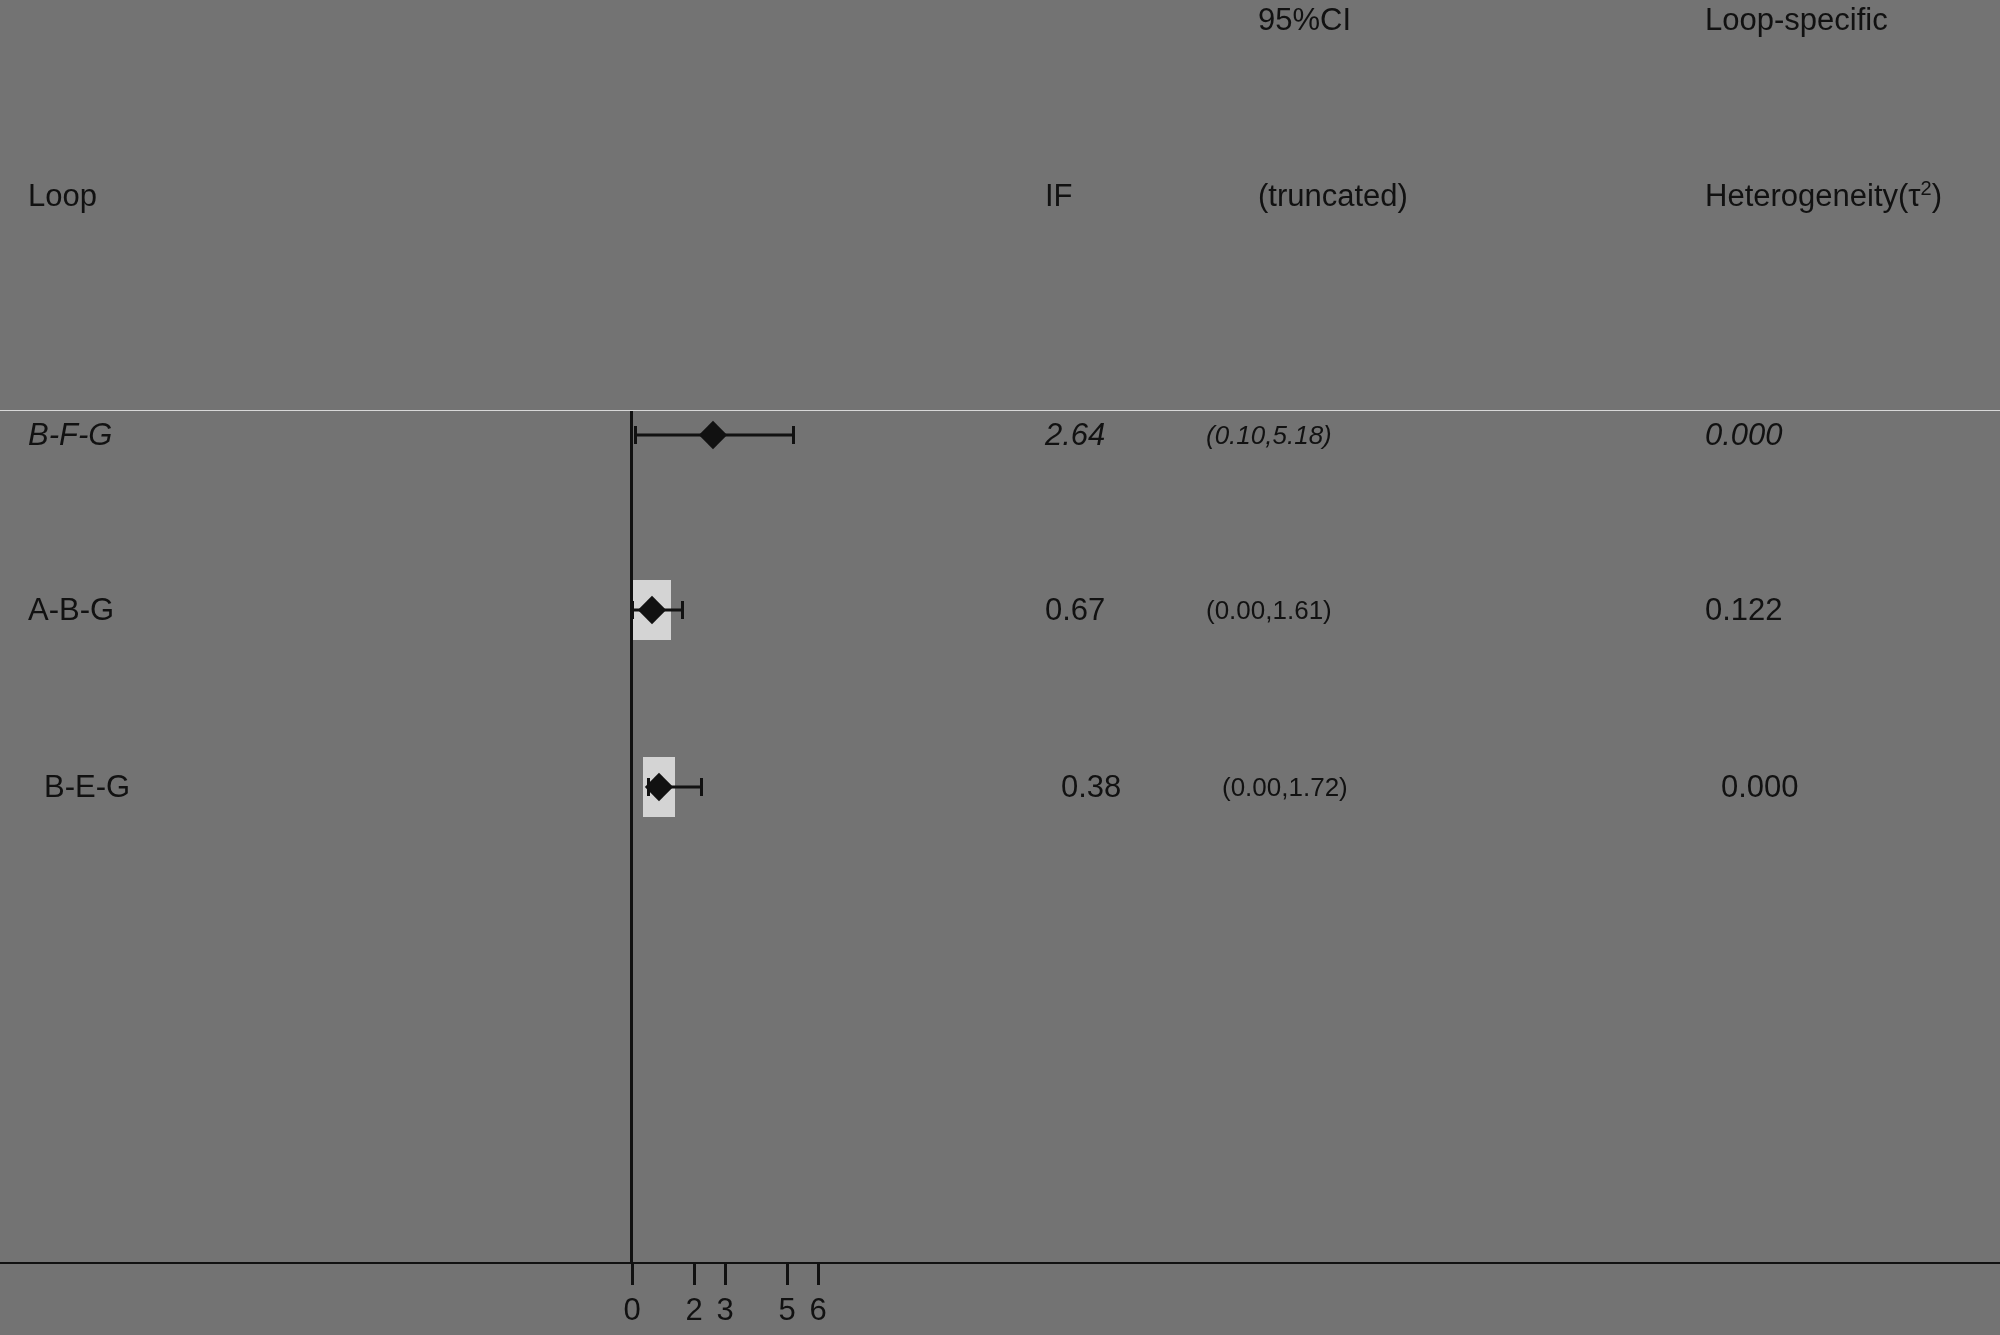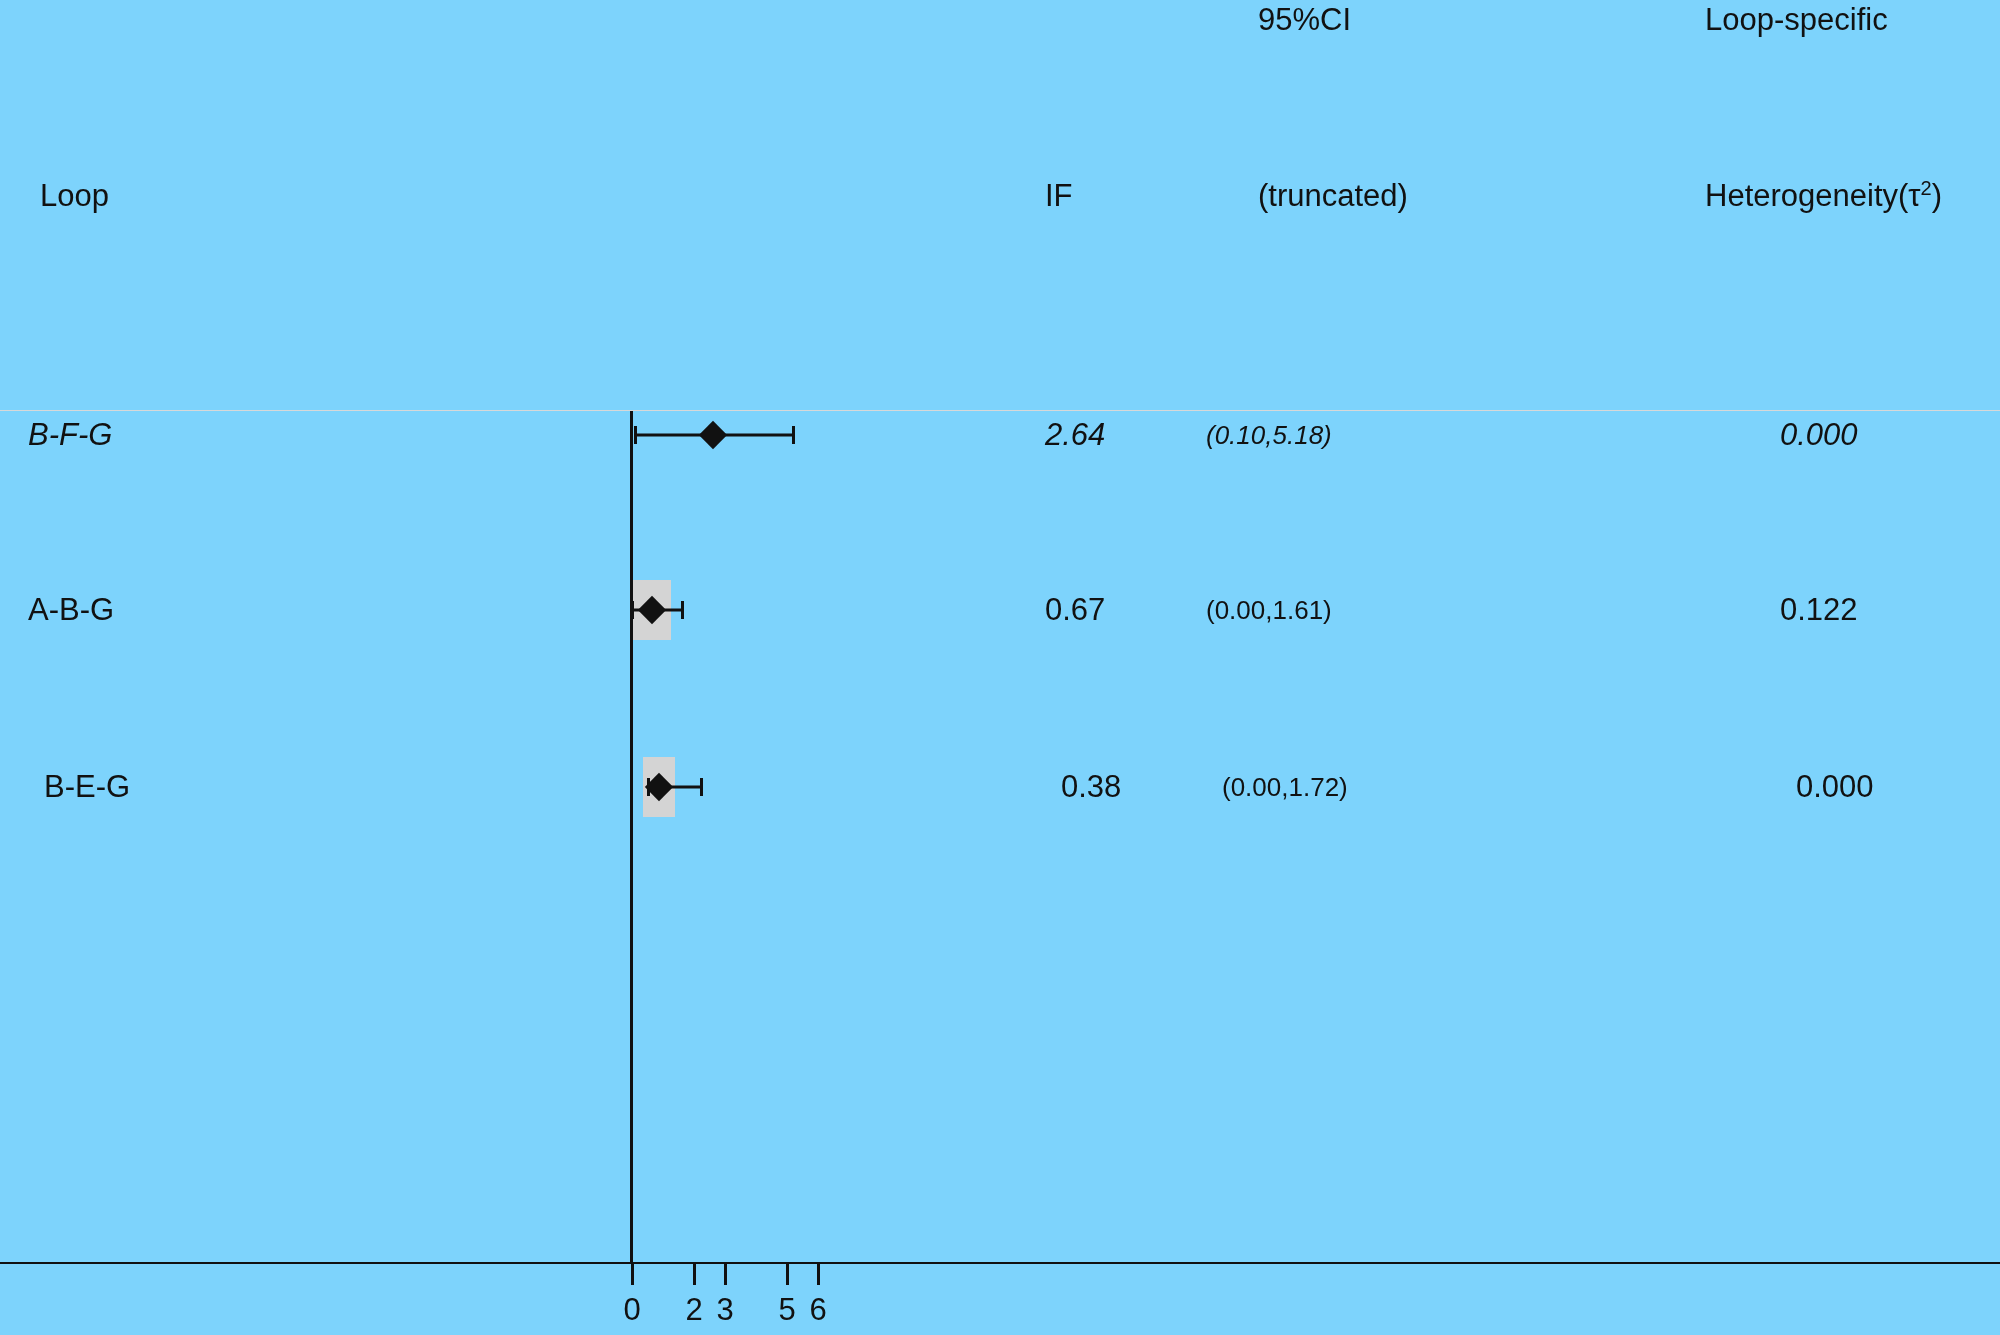--- a/index.html
+++ b/index.html
@@ -8,35 +8,35 @@
     background: #ffffff;
   }
   body {
     font-family: "Liberation Sans", sans-serif;
     color: #111111;
   }
   #root {
     position: relative;
     width: 2000px;
     height: 1335px;
-    background: #7dd3fc;
+    background: #737373;
     overflow: hidden;
   }
 
   
   .hdr {
     position: absolute;
     font-size: 31px;
     color: #111111;
     white-space: nowrap;
   }
   .hdr-line2 { top: 178px; }
   .hdr-ci-top { top: 2px; }
 
-  .h-loop   { left: 40px; }
+  .h-loop   { left: 28px; }
   .h-if     { left: 1045px; }
   .h-ci     { left: 1258px; }
   .h-het    { left: 1705px; }
 
   .h-ci-top { left: 1258px; }
   .h-loopspec { left: 1705px; }
 
   .sup {
     font-size: 20px;
     vertical-align: super;
@@ -96,21 +96,21 @@
   .row-ci {
     position: absolute;
     left: 1206px;
     top: 50%;
     transform: translateY(-50%);
     font-size: 26px;
     white-space: nowrap;
   }
   .row-het {
     position: absolute;
-    left: 1780px;
+    left: 1705px;
     top: 50%;
     transform: translateY(-50%);
     font-size: 31px;
     white-space: nowrap;
   }
 
   .ci-box {
     position: absolute;
     top: 50%;
     transform: translateY(-50%);

